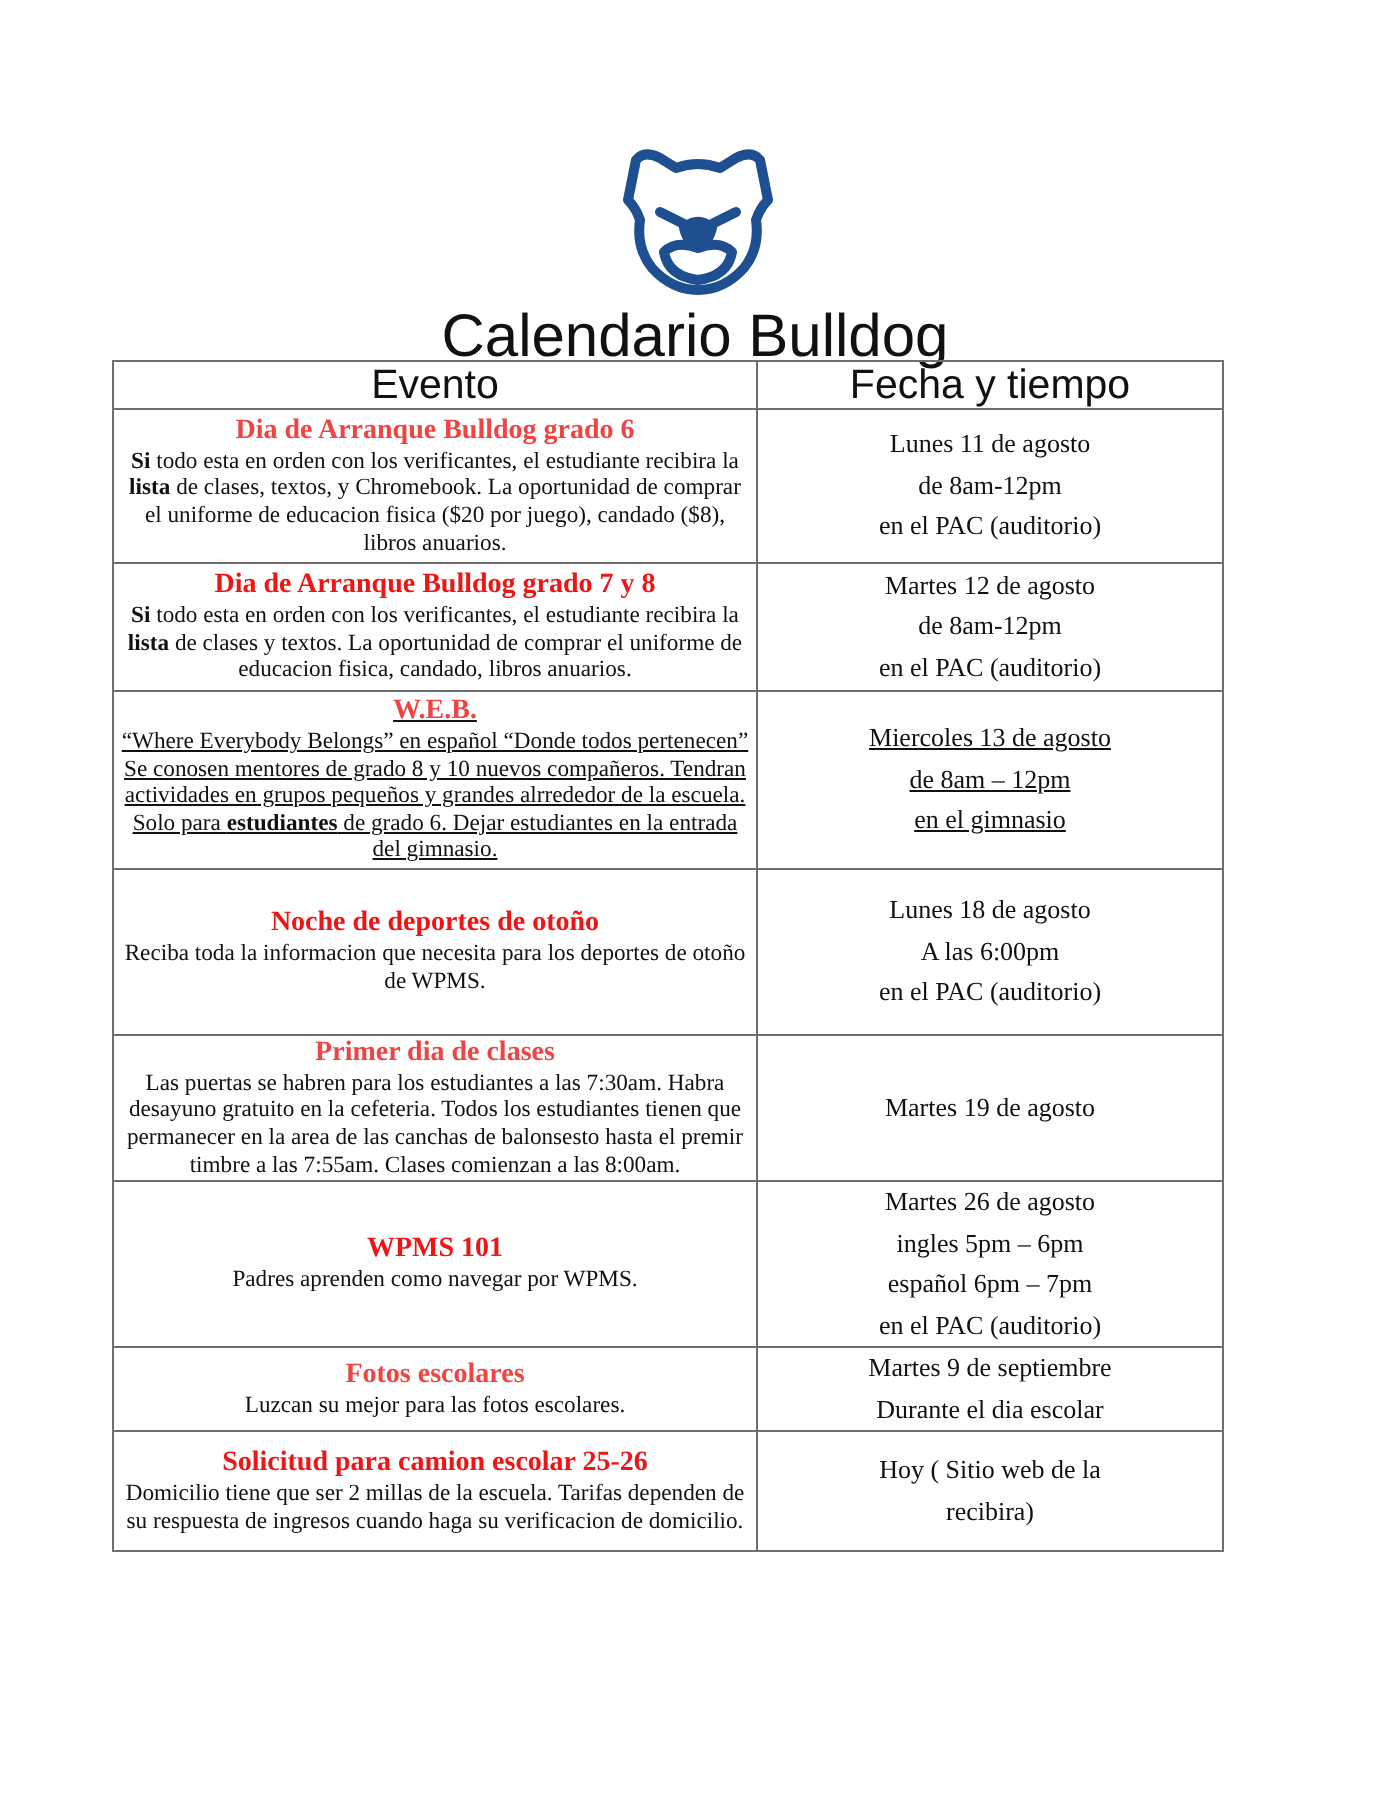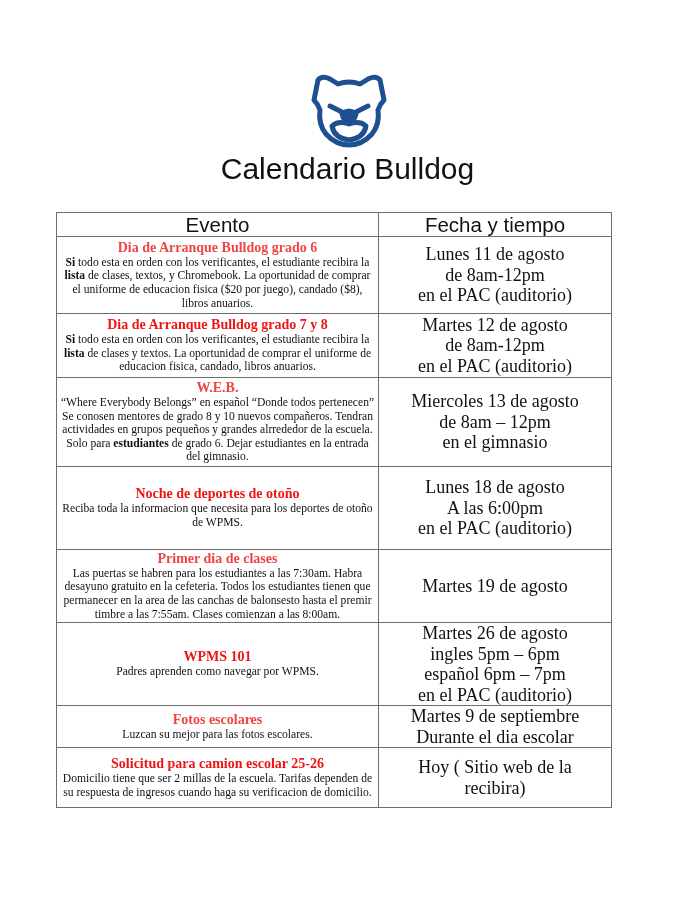--- a/index.html
+++ b/index.html
@@ -6,40 +6,40 @@
     html, body { width: 695px; height: 900px; background: #ffffff; overflow: hidden; }
     body { position: relative; font-family: "Liberation Serif", serif; color: #111; }
 
     .logo { position: absolute; left: 308px; top: 70px; width: 82px; height: 78px; }
     .title {
       position: absolute; left: 0; width: 695px; top: 152px; text-align: center;
       font-family: "Liberation Sans", sans-serif; font-size: 30px; color: #111;
     }
 
     table.cal {
-      position: absolute; left: 56px; top: 212px; width: 555px;
+      position: absolute; left: 56px; top: 180px; width: 555px;
       border-collapse: collapse; table-layout: fixed;
     }
     table.cal td, table.cal th { border: 1.5px solid #6e6e6e; text-align: center; vertical-align: middle; }
     col.c1 { width: 322px; }
     col.c2 { width: 233px; }
 
     th.hdr {
       font-family: "Liberation Sans", sans-serif; font-weight: normal;
       font-size: 20.5px; height: 24px; line-height: 22px; color: #111;
     }
 
     td.ev { padding: 0 3px; line-height: 13.6px; font-size: 11.6px; }
     .ev-title { display: block; font-weight: bold; font-size: 14px; line-height: 16px; }
     .ev-title.blue { color: #ef4444; }
     .ev-title.red { color: #ef1515; }
     .ev-desc { display: block; }
     .ev-desc b { font-weight: bold; }
 
-    td.dt { font-size: 18px; line-height: 20.5px; }
+    td.dt { font-size: 13px; line-height: 20.5px; }
     td.dt span { display: block; }
   </style>
 </head>
 <body>
 
 <svg class="logo" viewBox="0 0 82 78" xmlns="http://www.w3.org/2000/svg">
   <g fill="none" stroke="#1d4f91" stroke-width="5" stroke-linejoin="round" stroke-linecap="round">
     <path d="M6 30 L10 10 Q14 5 22 9 L30 14 Q41 10 52 14 L60 9 Q68 5 72 10 L76 30 Q72 34 70 40 Q72 54 64 64 Q54 75 41 75 Q28 75 18 64 Q10 54 12 40 Q10 34 6 30 Z"></path>
     <path d="M22 36 L34 42 M60 36 L48 42"></path>
     <path d="M34 44 Q41 38 48 44 Q46 52 41 52 Q36 52 34 44 Z" fill="#1d4f91"></path>
@@ -76,21 +76,21 @@
         <td class="ev">
           <span class="ev-title red">Dia de Arranque Bulldog grado 7 y 8</span>
           <span class="ev-desc"><b>Si</b><span> todo esta en orden con los verificantes, el estudiante recibira la </span><b>lista</b><span> de clases y textos. La oportunidad de comprar el uniforme de educacion fisica, candado, libros anuarios.</span></span>
         </td>
         <td class="dt">
           <span>Martes 12 de agosto</span>
           <span>de 8am-12pm</span>
           <span>en el PAC (auditorio)</span>
         </td>
       </tr>
-      <tr style="height: 89px;">
+      <tr style="height: 89px; text-decoration: underline;">
         <td class="ev">
           <span class="ev-title blue">W.E.B.</span>
           <span class="ev-desc"><span>“Where Everybody Belongs” en español “Donde todos pertenecen” Se conosen mentores de grado 8 y 10 nuevos compañeros. Tendran actividades en grupos pequeños y grandes alrrededor de la escuela.  Solo para </span><b>estudiantes</b><span> de grado 6. Dejar estudiantes en la entrada del gimnasio.</span></span>
         </td>
         <td class="dt">
           <span>Miercoles 13 de agosto</span>
           <span>de 8am – 12pm</span>
           <span>en el gimnasio</span>
         </td>
       </tr>

